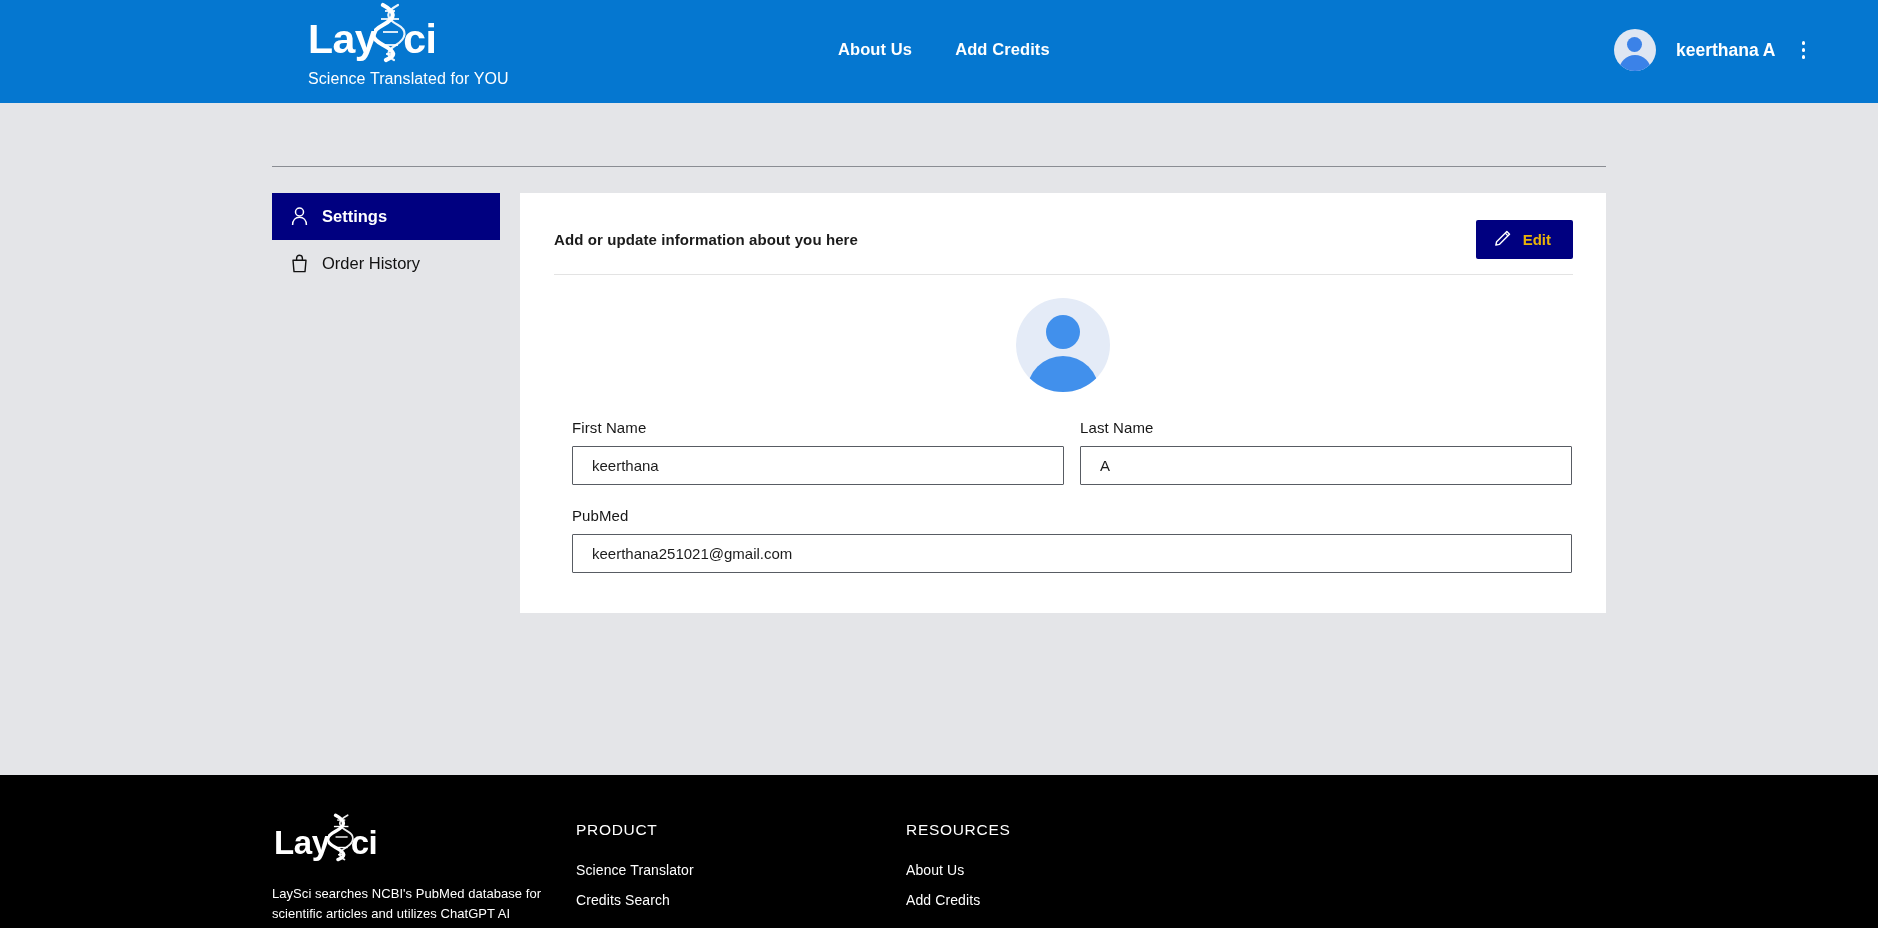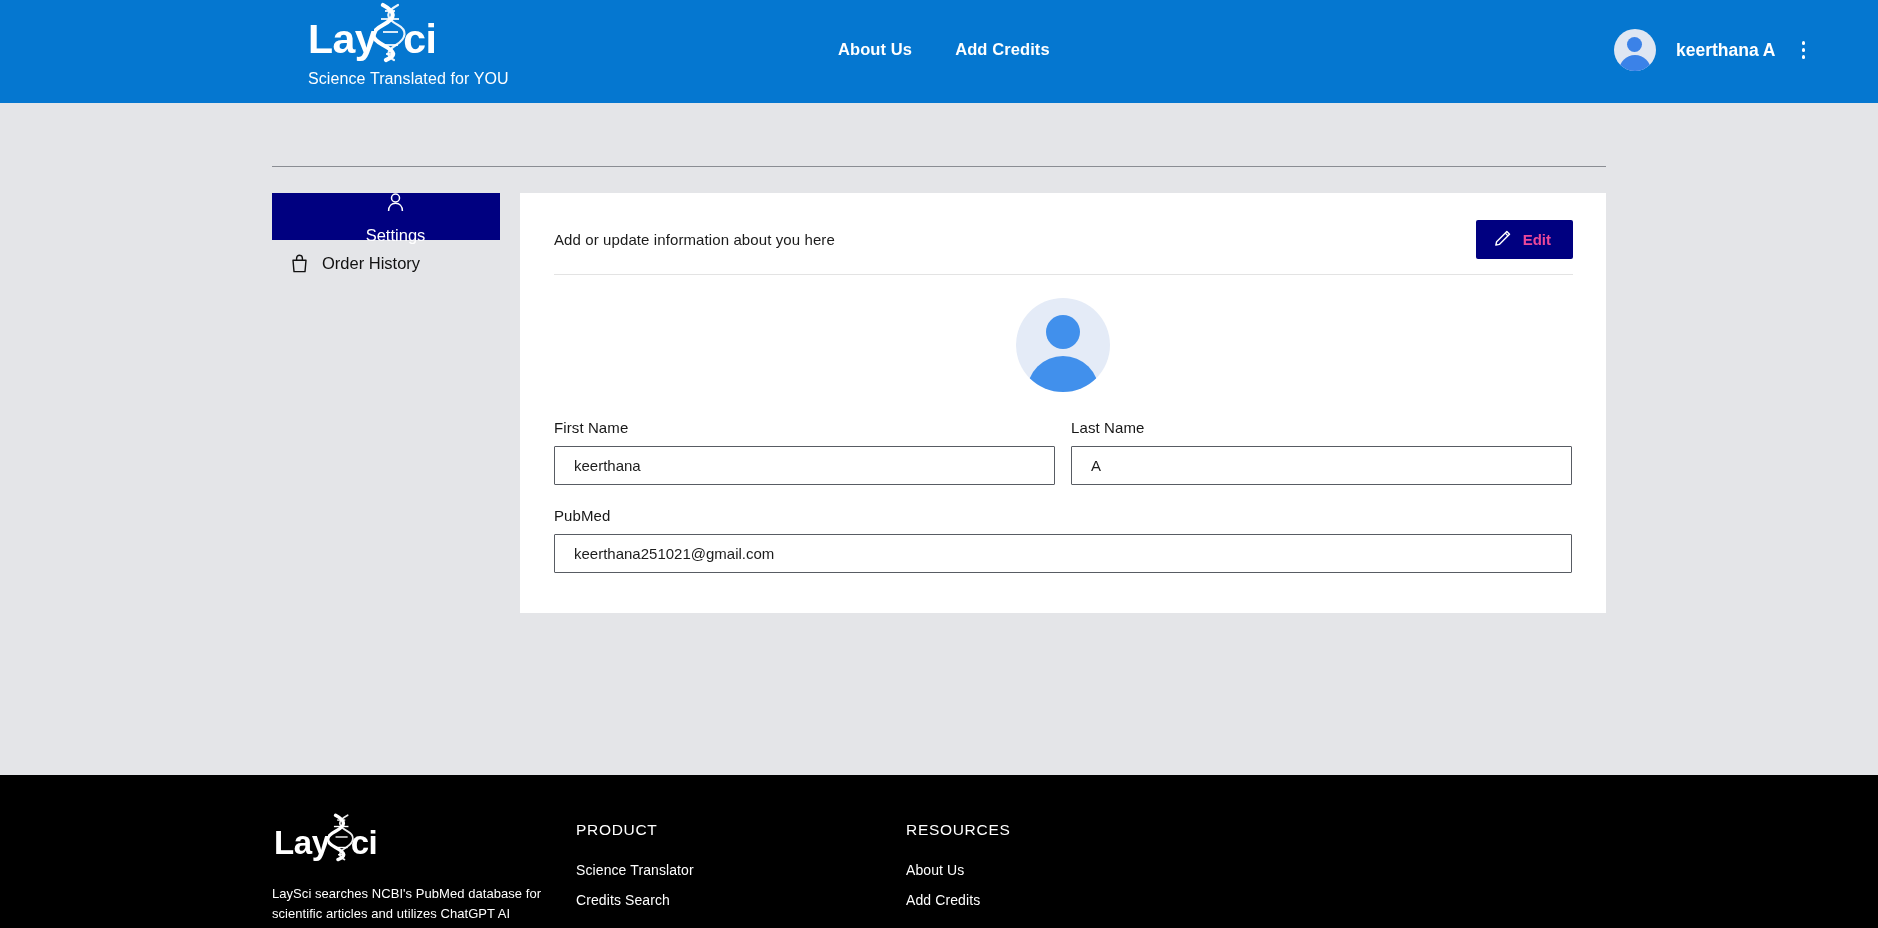--- a/index.html
+++ b/index.html
@@ -172,22 +172,21 @@
     gap: 14px;
     height: 47px;
     padding: 0 0 0 19px;
     font-size: 16.5px;
     cursor: pointer;
     color: #111;
   }
   .side-item.active {
     background: #000080;
     color: #ffffff;
-    font-weight: 400;
-    flex-direction: column;
+    font-weight: 700;
   }
   .side-item .ico { flex: none; display: flex; align-items: center; }
 
   .card {
     flex: 1;
     background: #ffffff;
     min-height: 418px;
     padding: 0 0 40px 0;
   }
 
@@ -195,24 +194,25 @@
     display: flex;
     align-items: center;
     justify-content: space-between;
     padding: 24px 33px 0 34px;
     height: 69px;
   }
   .card-head-text {
     font-size: 15px;
     color: #1b1b1b;
     letter-spacing: 0.1px;
+    font-weight: bold;
   }
   .edit-btn {
     background: #000080;
-    color: #ec4899;
+    color: #eab308;
     border: none;
     height: 39px;
     padding: 0 22px 0 17px;
     display: inline-flex;
     align-items: center;
     gap: 11px;
     font-size: 15px;
     font-weight: 700;
     cursor: pointer;
     font-family: "Liberation Sans", sans-serif;
@@ -245,21 +245,21 @@
   }
   .avatar-big .body {
     position: absolute;
     width: 72px; height: 54px;
     border-radius: 36px 36px 0 0;
     background: #4190ec;
     left: 11px; top: 58px;
   }
 
   .form {
-    padding: 27px 34px 0 34px;
+    padding: 27px 34px 0 52px;
   }
   .form-row {
     display: flex;
     gap: 16px;
   }
   .field { flex: 1; min-width: 0; }
   .field.full { flex: none; width: 100%; }
   .field-label {
     font-size: 15px;
     color: #171717;

